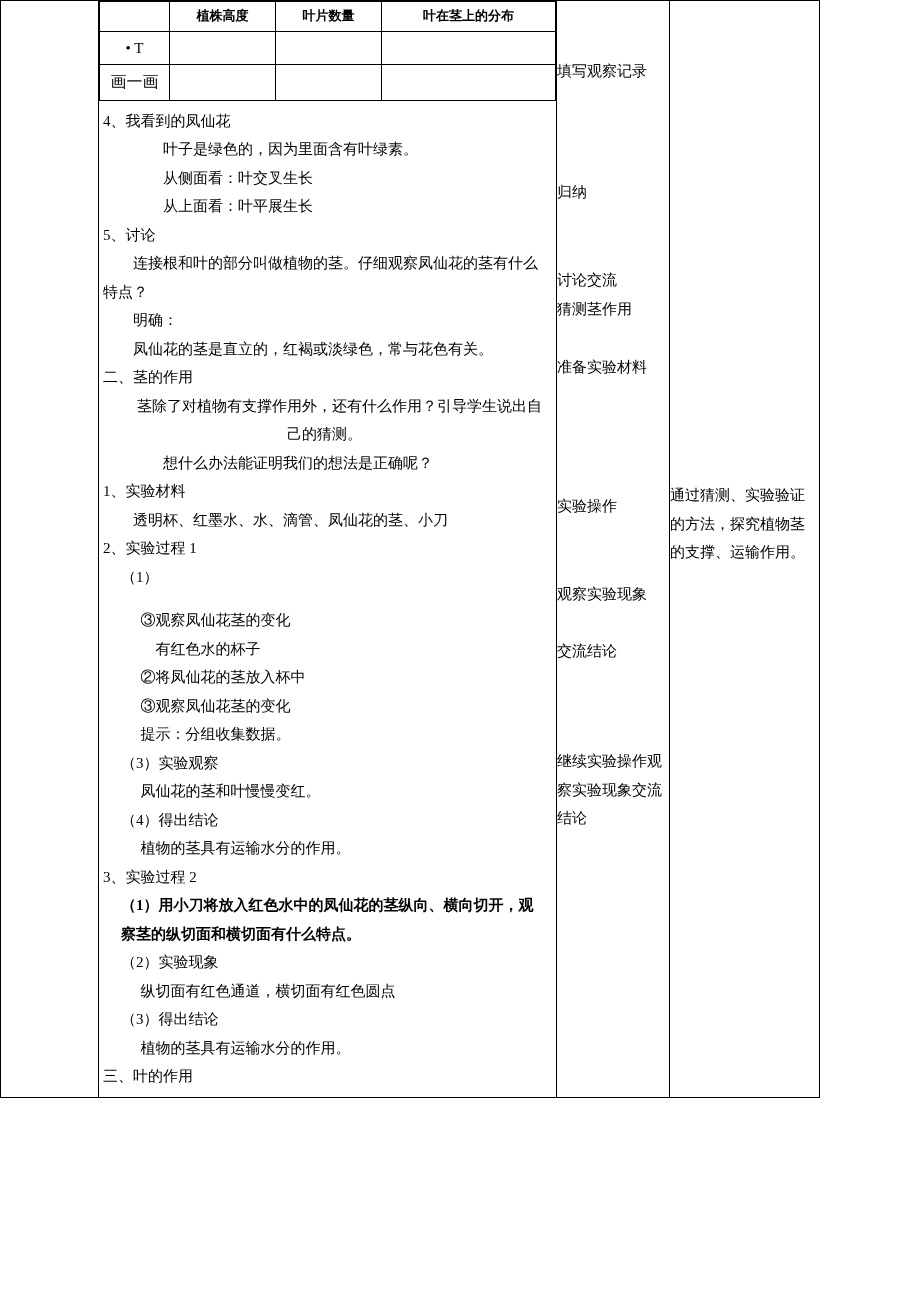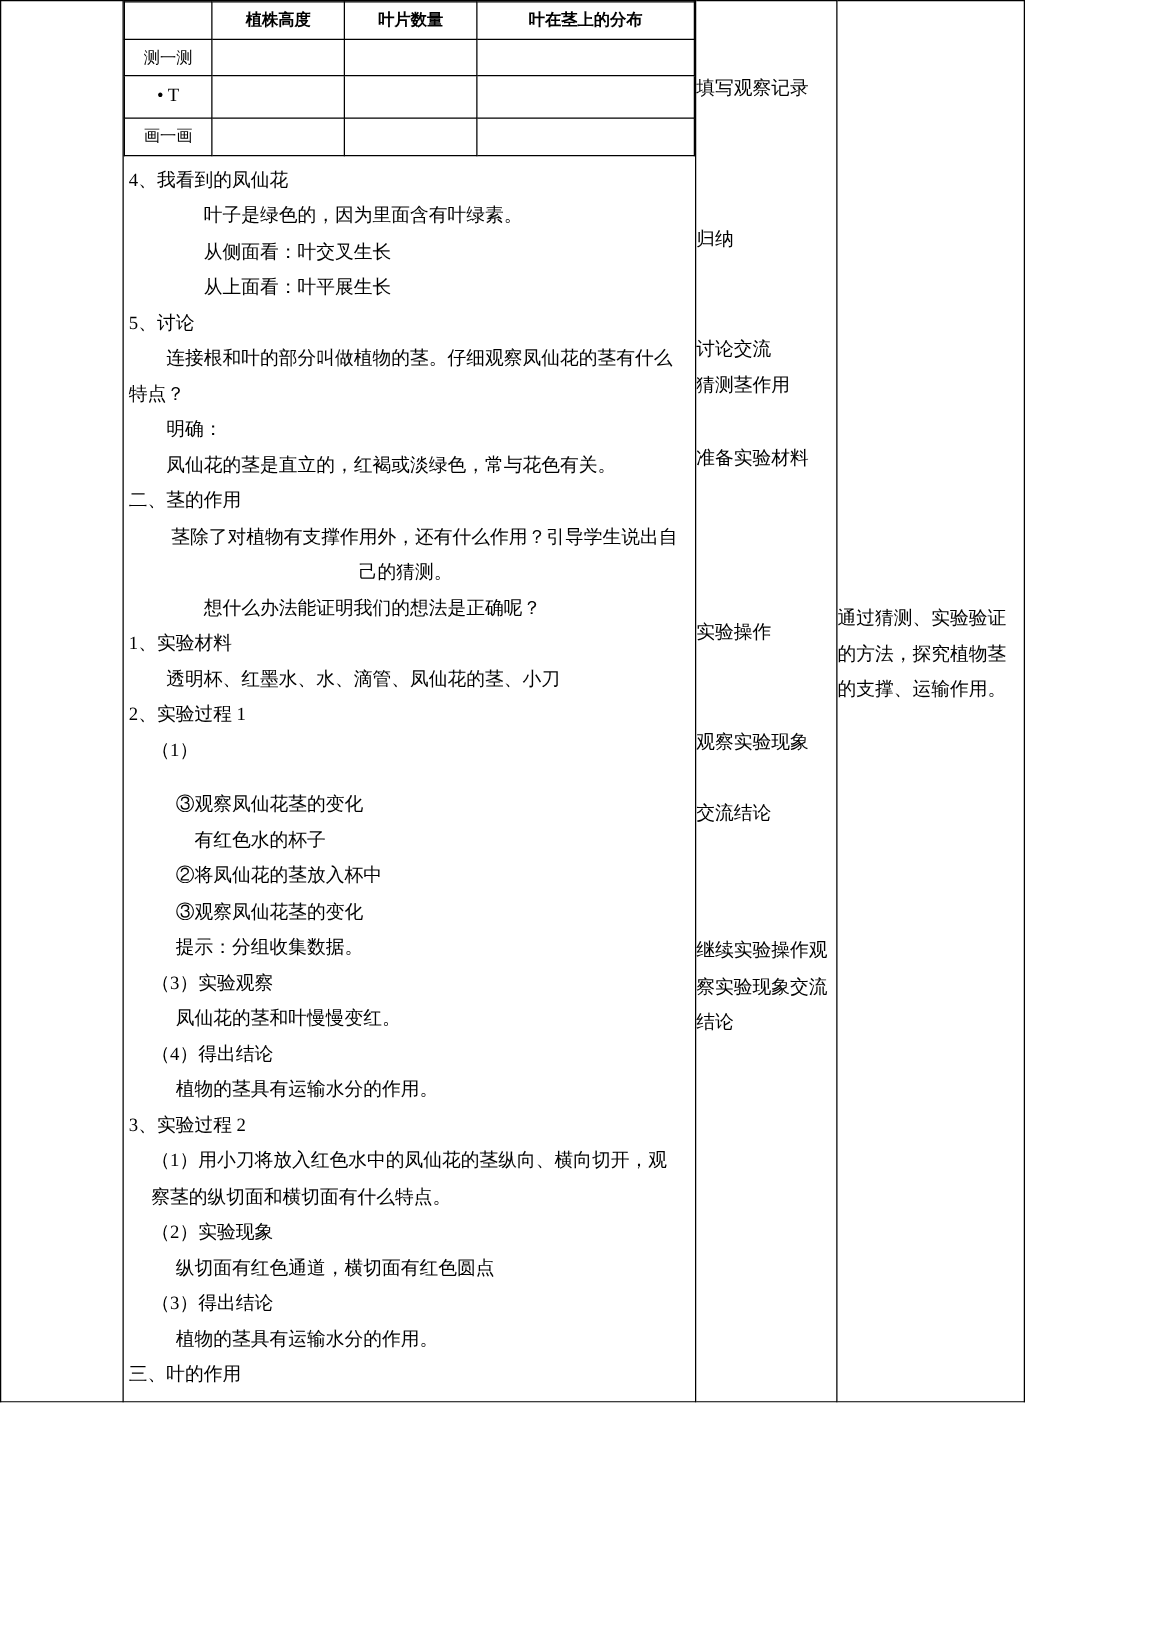--- a/index.html
+++ b/index.html
@@ -86,33 +86,27 @@
 
     <table class="inner">
       <tbody>
                 <tr>
         <th style="width:70px;"></th>
         <th>植株高度</th>
         <th>叶片数量</th>
         <th>叶在茎上的分布</th>
       </tr>
       <tr>
-        <td class="rowhdr">测一测</td>
-        <td></td>
-        <td></td>
-        <td></td>
-      </tr>
-      <tr>
         <td class="rowhdr"><span class="serif-t" style="font-size:15px;">• T</span></td>
         <td></td>
         <td></td>
         <td></td>
       </tr>
       <tr>
-        <td class="rowhdr" style="font-size:13px;">画一画</td>
+        <td class="rowhdr" style="font-size:16px;">画一画</td>
         <td></td>
         <td></td>
         <td></td>
       </tr>
     </tbody>
             </table>
 
     <div class="body-text">
       <p>4、我看到的凤仙花</p>
       <p class="indent1" style="padding-left:2em;">叶子是绿色的，因为里面含有叶绿素。</p>
@@ -139,21 +133,21 @@
       <p style="padding-left:2.5em;">②将凤仙花的茎放入杯中</p>
       <p style="padding-left:2.5em;">③观察凤仙花茎的变化</p>
       <p style="padding-left:2.5em;">提示：分组收集数据。</p>
 
       <p style="padding-left:1.2em;">（3）实验观察</p>
       <p style="padding-left:2.5em;">凤仙花的茎和叶慢慢变红。</p>
       <p style="padding-left:1.2em;">（4）得出结论</p>
       <p style="padding-left:2.5em;">植物的茎具有运输水分的作用。</p>
 
       <p>3、实验过程 2</p>
-      <p style="padding-left:1.2em; text-indent:0;">（1）用小刀将放入红色水中的凤仙花的茎纵向、横向切开，观察茎的纵切面和横切面有什么特点。</p>
+      <p style="padding-left:1.2em; text-indent:0;font-weight:bold;">（1）用小刀将放入红色水中的凤仙花的茎纵向、横向切开，观察茎的纵切面和横切面有什么特点。</p>
       <p style="padding-left:1.2em;">（2）实验现象</p>
       <p style="padding-left:2.5em;">纵切面有红色通道，横切面有红色圆点</p>
       <p style="padding-left:1.2em;">（3）得出结论</p>
       <p style="padding-left:2.5em;">植物的茎具有运输水分的作用。</p>
 
       <p>三、叶的作用</p>
     </div>
   </td>
 
   <td class="col-act act-col">

